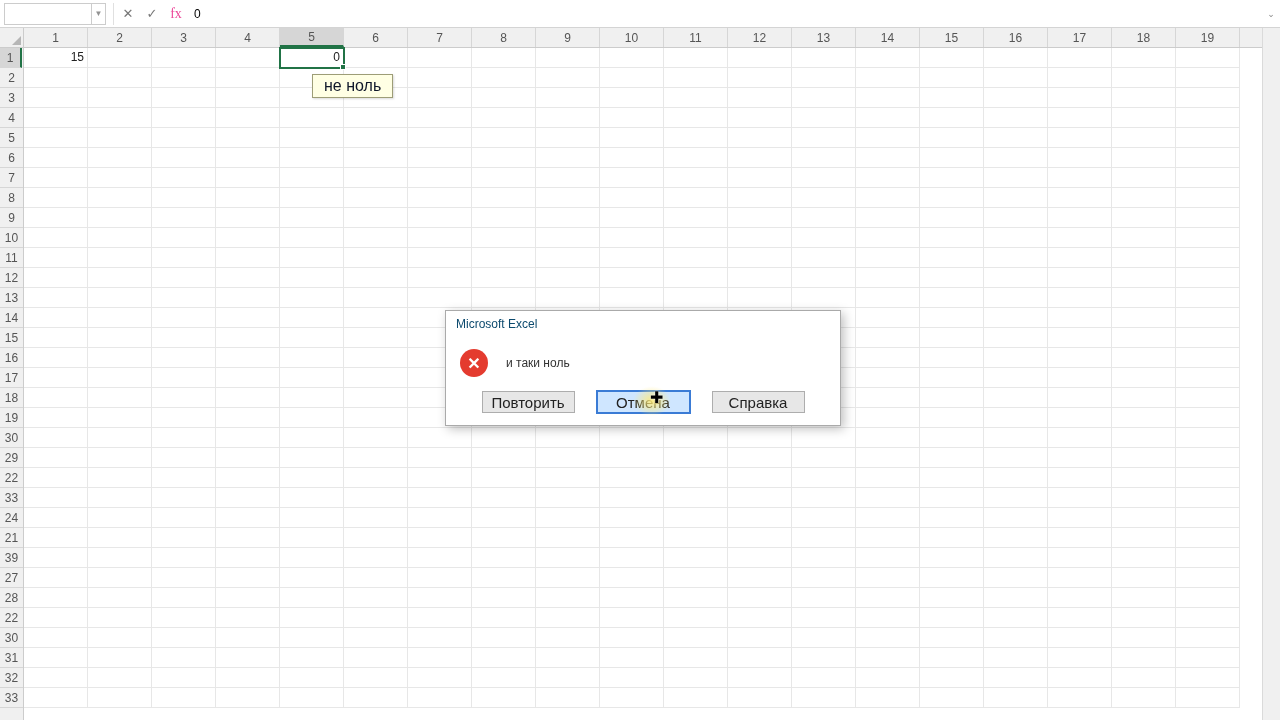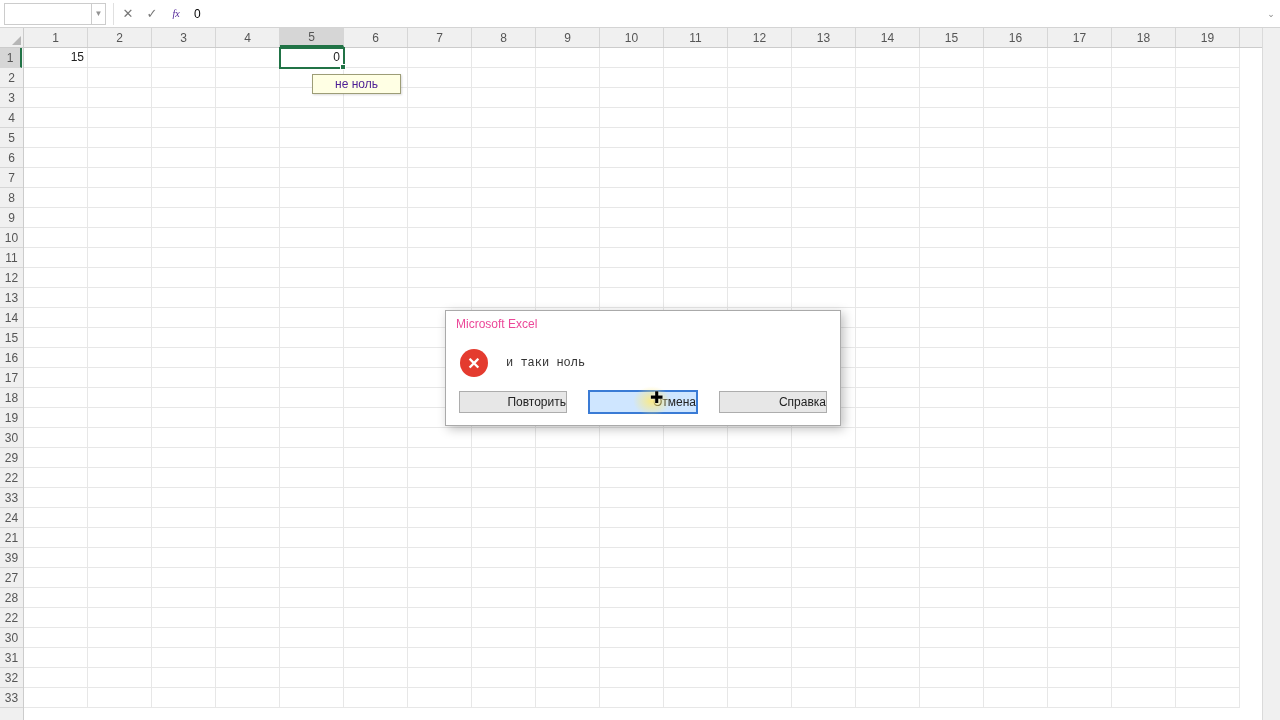--- a/index.html
+++ b/index.html
@@ -52,24 +52,23 @@
   .fbar-btn {
     width: 24px;
     height: 22px;
     display: flex;
     align-items: center;
     justify-content: center;
     color: #777;
     font-size: 13px;
   }
   .fbar-btn.fx {
-    font-style: italic;
     font-family: "Times New Roman", serif;
-    color: #4c1d95;
-    font-size: 10px;
+    color: #ec4899;
+    font-size: 14px;
   }
   .formula-input {
     flex: 1;
     height: 22px;
     border: none;
     padding: 0 6px;
     font-size: 12px;
     outline: none;
   }
   .fbar-expand {
@@ -189,40 +188,40 @@
     width: 6px; height: 6px;
     background: #217346;
     border: 1px solid #fff;
   }
 
   
   .tooltip {
     position: absolute;
     border: 1px solid #9d9d77;
     background: #ffffe4;
-    padding: 2px 22px;
-    font-size: 12px;
-    color: #4c1d95;
+    padding: 2px 11px;
+    font-size: 16px;
+    color: #0f172a;
     box-shadow: 1px 1px 2px rgba(0,0,0,0.15);
   }
 
   
   .dialog {
     position: absolute;
     width: 396px;
     background: #fff;
     border: 1px solid #aaa;
     box-shadow: 3px 3px 10px rgba(0,0,0,0.25);
   }
   .dialog-title {
     height: 26px;
     padding: 0 10px;
     line-height: 26px;
     font-size: 12px;
-    color: #ec4899;
+    color: #0c4a6e;
   }
   .dialog-body {
     padding: 12px 14px 6px 14px;
     display: flex;
     align-items: center;
     gap: 18px;
   }
   .err-icon {
     width: 28px; height: 28px;
     border-radius: 50%;
@@ -231,37 +230,35 @@
     align-items: center;
     justify-content: center;
     color: #fff;
     font-size: 16px;
     font-weight: bold;
     flex-shrink: 0;
   }
   .dialog-msg {
     font-size: 12px;
     color: #333;
-    font-family: Liberation Mono, monospace;
   }
   .dialog-buttons {
     padding: 8px 12px 12px 12px;
     display: flex;
     justify-content: center;
     gap: 22px;
   }
   .dlg-btn {
-    width: 108px;
+    width: 93px;
     height: 22px;
     border: 1px solid #adadad;
     background: #e7e7e7;
-    font-size: 12px;
+    font-size: 15px;
     color: #222;
     cursor: pointer;
-    text-align: right;
   }
   .dlg-btn.focus {
     border: 1px solid #3a7bd5;
     background: #cfe6ff;
     outline: 1px solid #3a7bd5;
   }
   .cursor-glow {
     position:absolute;
     width:38px;height:30px;
     background: radial-gradient(ellipse at center, rgba(255,235,120,0.9) 0%, rgba(255,235,120,0.0) 70%);

